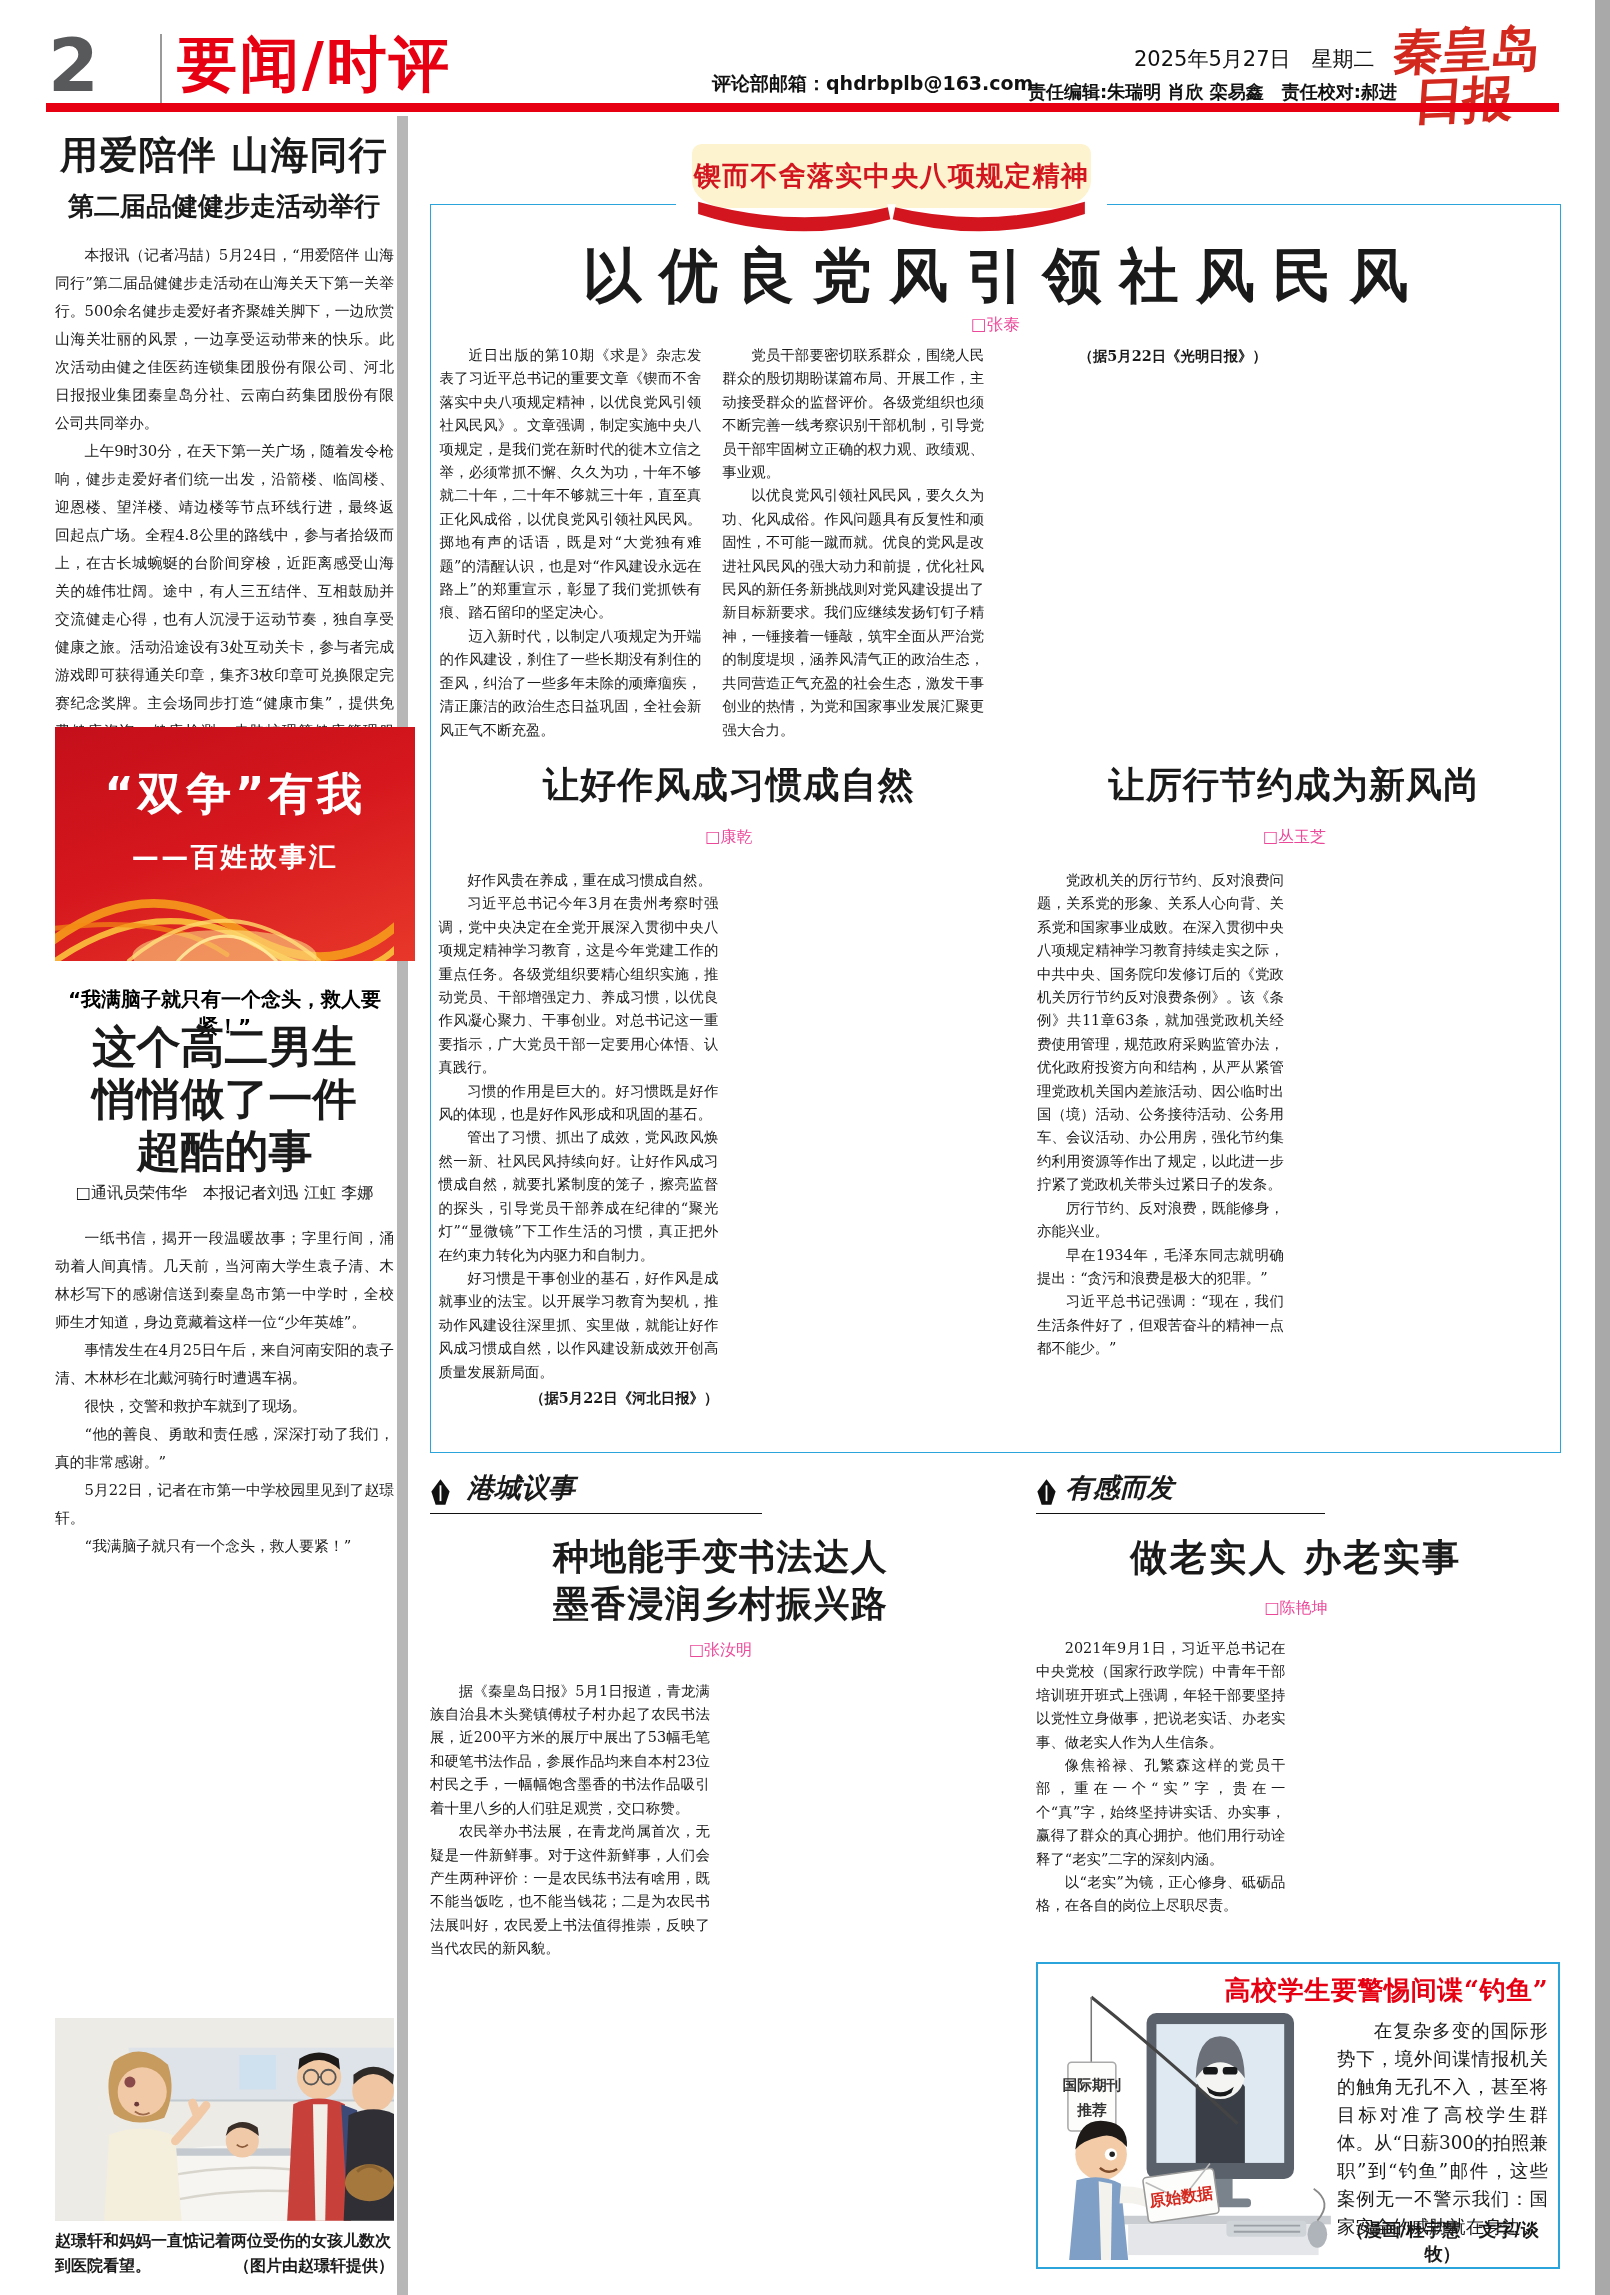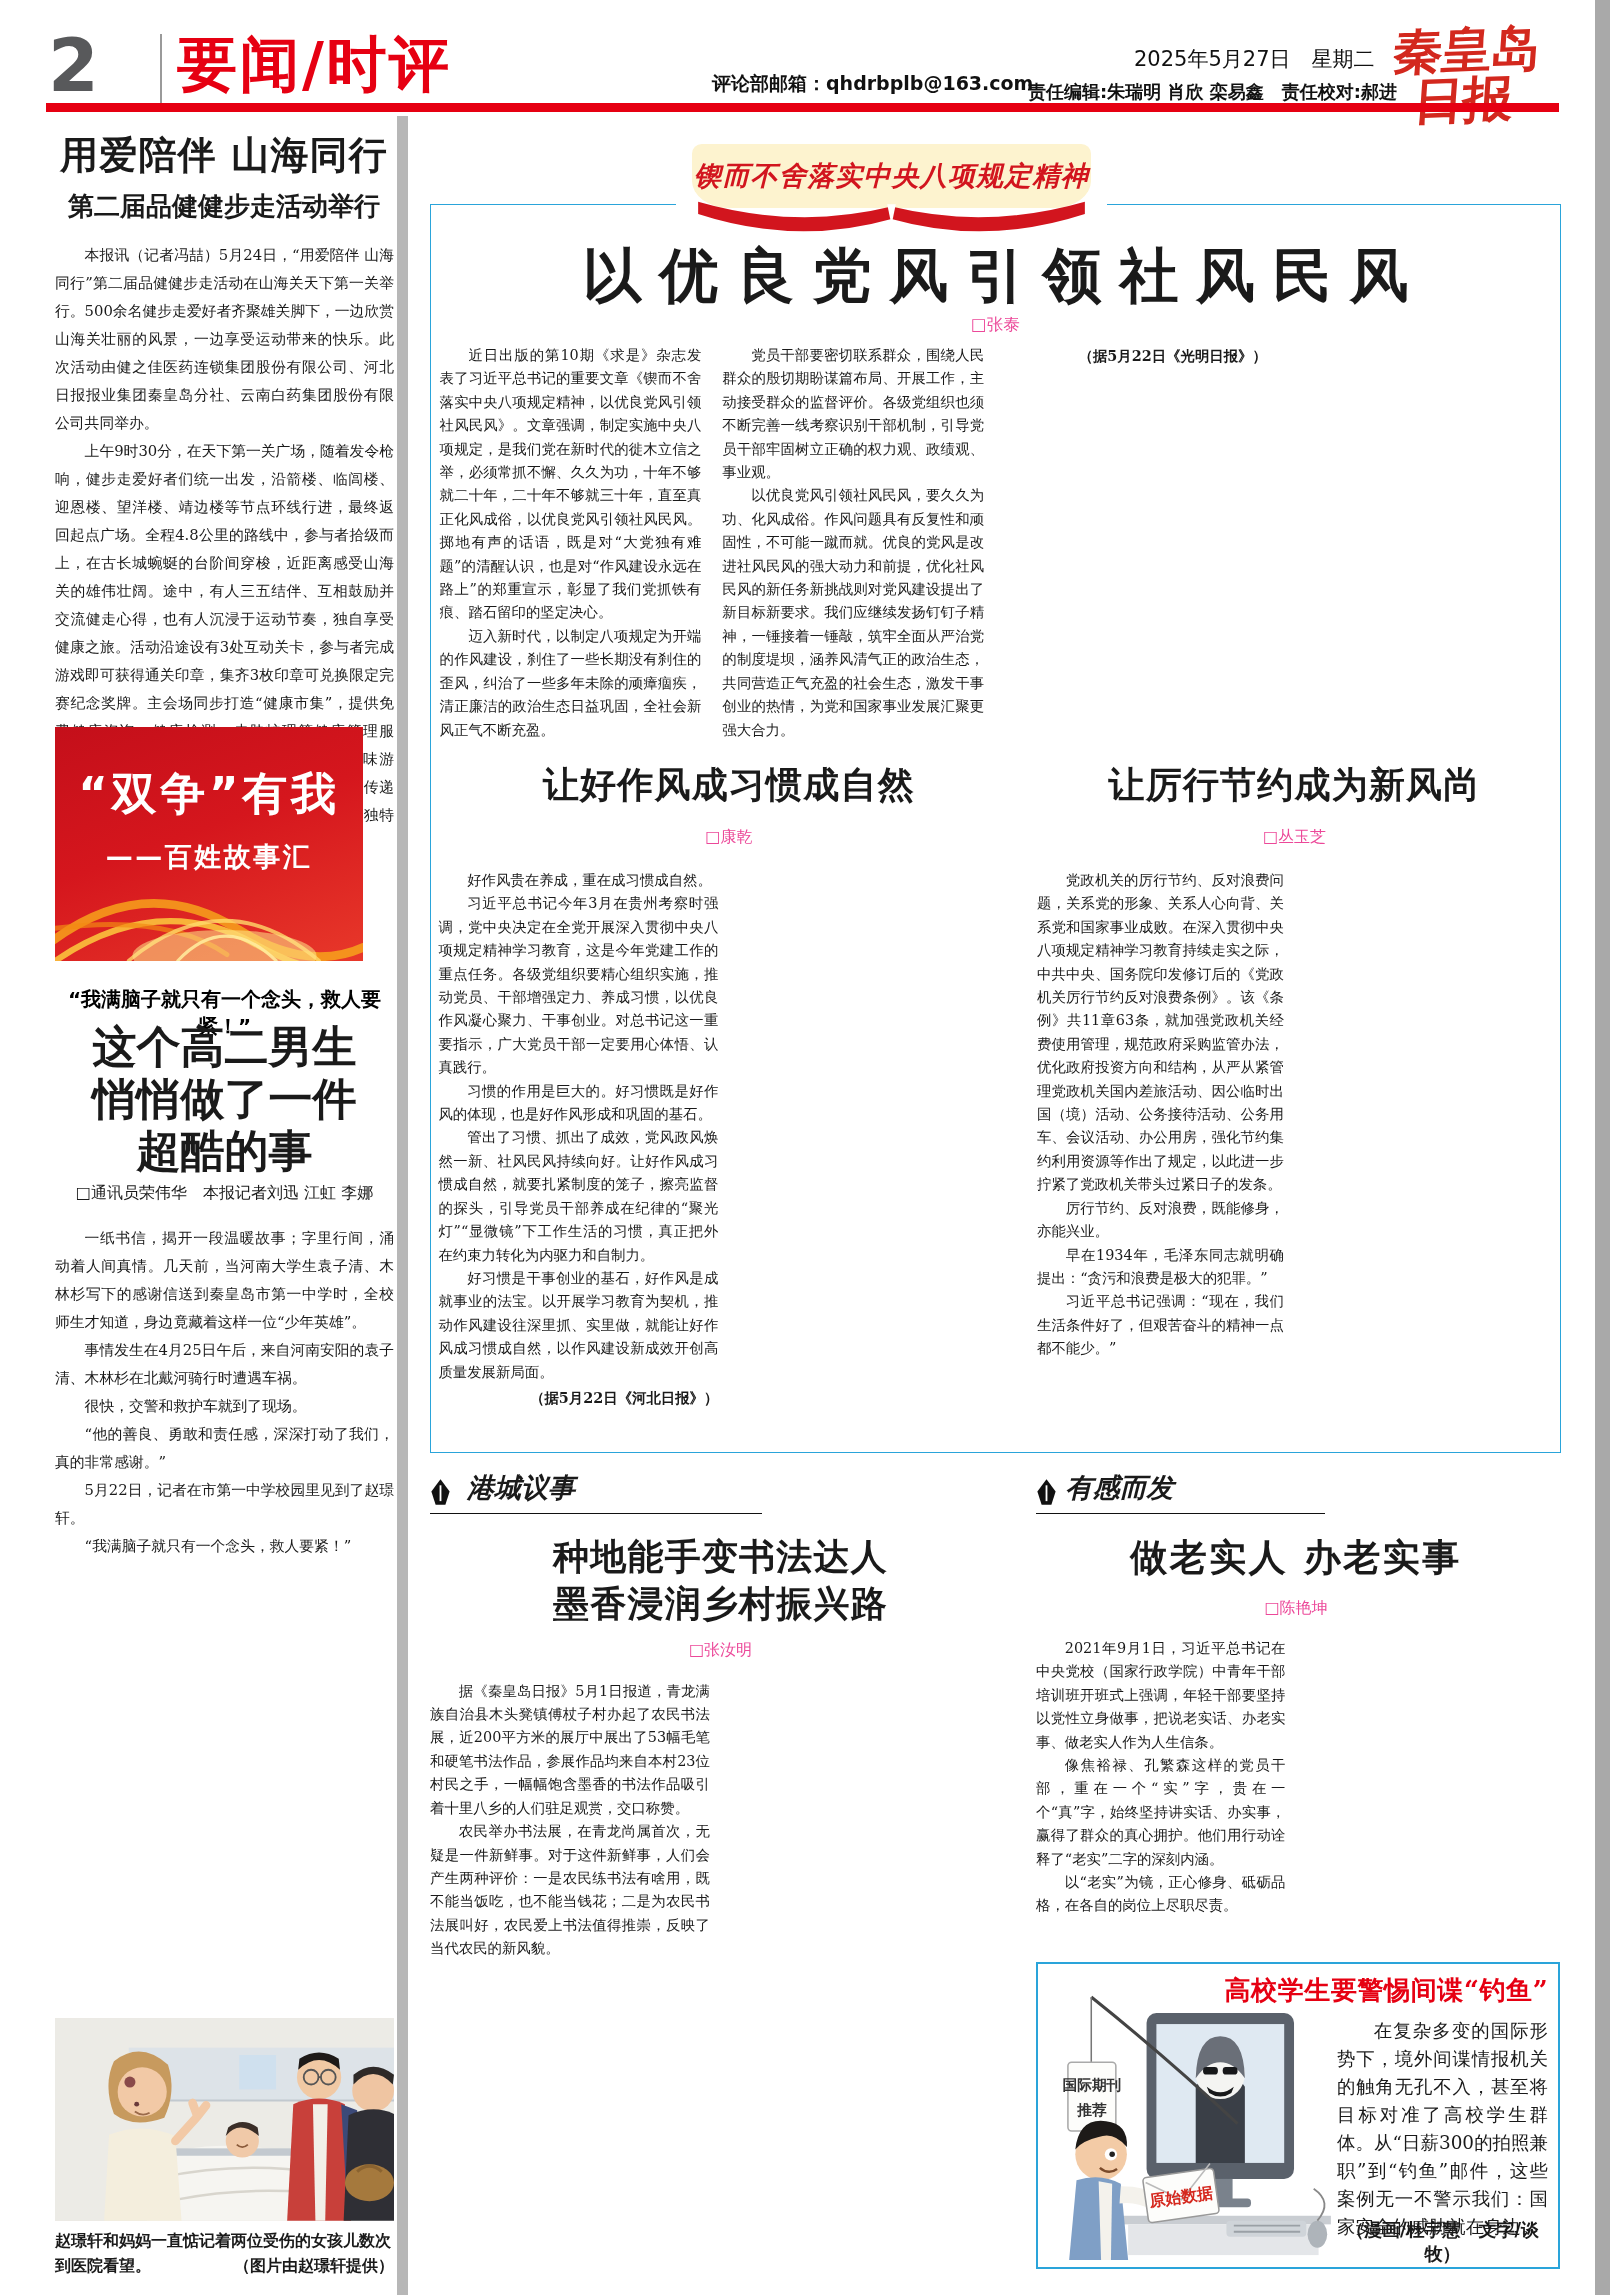--- a/index.html
+++ b/index.html
@@ -29,36 +29,36 @@
 
   
   .divider-left{left:397px;top:116px;width:11px;height:2180px;background:#b7b7b7;}
   .edge-right{left:1595px;top:0;width:15.4px;height:2295px;background:#a9a9a9;}
 
   
   .a1-title{left:55px;top:130px;width:338px;font-size:38px;font-weight:900;letter-spacing:1.2px;}
   .a1-sub{left:55px;top:189px;width:338px;font-size:26px;font-weight:bold;}
   .a1-body{left:55px;top:241px;width:339px;height:479px;}
 
-  .banner{left:55px;top:727px;width:308px;height:234px;overflow:hidden;
+  .banner{left:55px;top:727px;width:360px;height:234px;overflow:hidden;
           background:linear-gradient(160deg,#c40f1a 0%,#d5161d 45%,#e8382a 100%);}
   .banner-line1{position:absolute;left:0;top:37px;width:100%;text-align:center;color:#fff;
                 font-size:45px;font-weight:900;letter-spacing:3.7px;}
   .banner-line2{position:absolute;left:0;top:112px;width:100%;text-align:center;color:#fff;
                 font-size:27px;font-weight:bold;letter-spacing:2.5px;}
   .hero-quote{left:55px;top:986px;width:339px;font-size:20px;font-weight:bold;color:#000;}
   .hero-title{left:55px;top:1021px;width:339px;font-size:44px;font-weight:900;line-height:52px;}
   .hero-byline{left:55px;top:1183px;width:339px;font-size:16px;}
   .hero-body{left:55px;top:1224px;width:339px;height:787px;}
   .news-photo{left:55px;top:2018px;width:339px;height:203px;background:#e9e7e2;}
   .photo-caption{left:55px;top:2229px;width:339px;font-size:16px;line-height:24.6px;font-weight:bold;}
 
   
   .main-box{left:430px;top:204px;width:1131px;height:1249px;border:1.8px solid #2aa4da;box-sizing:border-box;}
-  .ribbon-wrap{position:absolute;left:245px;top:-61px;width:431px;background:#ffffff;padding:0 16px;box-sizing:border-box;font-style:italic;}
+  .ribbon-wrap{position:absolute;left:245px;top:-61px;width:431px;background:#ffffff;padding:0 16px;box-sizing:border-box;}
   .ribbon{position:relative;width:399px;height:64px;background:#fdf3cf;
           border-radius:9.8px 9.8px 37px 37px / 9.8px 9.8px 27px 27px;}
   .ribbon-text{position:absolute;width:100%;top:13.5px;text-align:center;color:#d2151e;
                font-size:27px;font-weight:900;letter-spacing:1.2px;}
   .ribbon-swoosh{position:relative;margin-top:-9.8px;display:block;}
   .main-headline{position:absolute;left:0;top:32px;width:100%;text-align:center;
                  font-size:59px;font-weight:900;letter-spacing:0.30em;text-indent:0.30em;}
   .main-byline{position:absolute;left:0;top:109px;width:100%;}
   .main-body{position:absolute;left:8.6px;top:139px;width:1110px;height:398px;}
 

